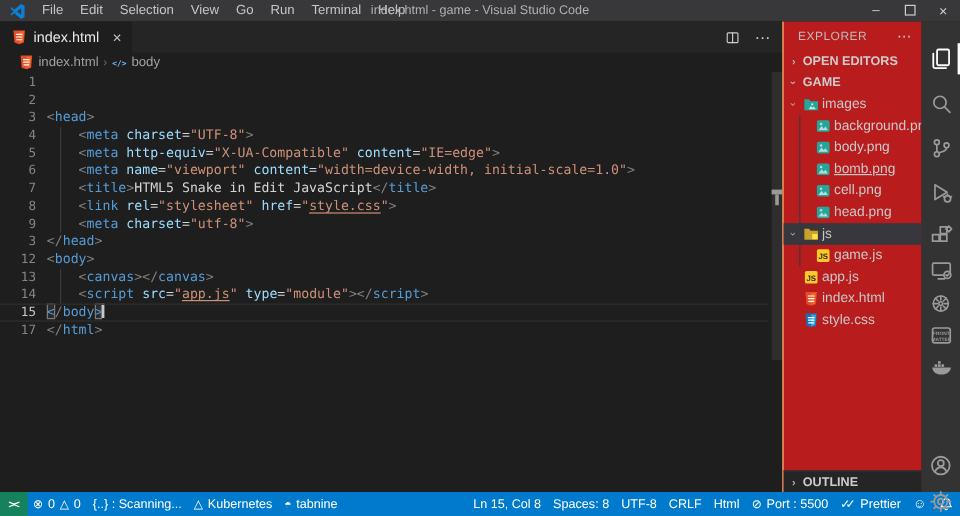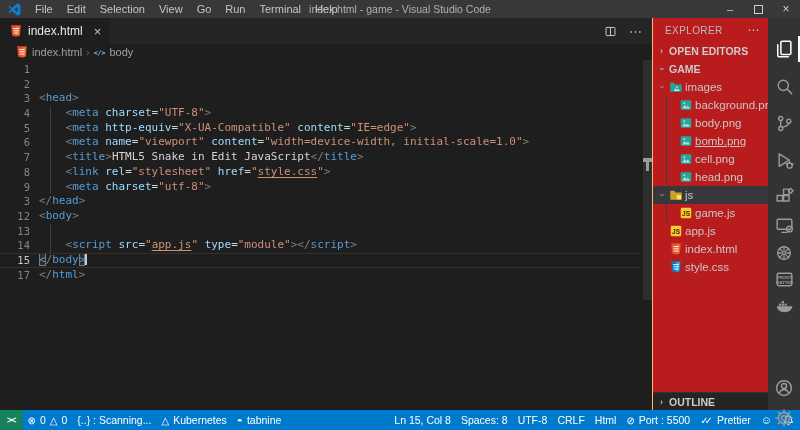--- a/index.html
+++ b/index.html
@@ -159,21 +159,21 @@
           <div class="line"><span class="ln">2</span><span class="lc"></span></div>
           <div class="line"><span class="ln">3</span><span class="lc"><span class="tk-p">&lt;</span><span class="tk-tag">head</span><span class="tk-p">&gt;</span></span></div>
           <div class="line guide"><span class="ln">4</span><span class="lc"><span class="tk-sp">    </span><span class="tk-p">&lt;</span><span class="tk-tag">meta</span><span class="tk-sp"> </span><span class="tk-attr">charset</span><span class="tk-o">=</span><span class="tk-str">"UTF-8"</span><span class="tk-p">&gt;</span></span></div>
           <div class="line guide"><span class="ln">5</span><span class="lc"><span class="tk-sp">    </span><span class="tk-p">&lt;</span><span class="tk-tag">meta</span><span class="tk-sp"> </span><span class="tk-attr">http-equiv</span><span class="tk-o">=</span><span class="tk-str">"X-UA-Compatible"</span><span class="tk-sp"> </span><span class="tk-attr">content</span><span class="tk-o">=</span><span class="tk-str">"IE=edge"</span><span class="tk-p">&gt;</span></span></div>
           <div class="line guide"><span class="ln">6</span><span class="lc"><span class="tk-sp">    </span><span class="tk-p">&lt;</span><span class="tk-tag">meta</span><span class="tk-sp"> </span><span class="tk-attr">name</span><span class="tk-o">=</span><span class="tk-str">"viewport"</span><span class="tk-sp"> </span><span class="tk-attr">content</span><span class="tk-o">=</span><span class="tk-str">"width=device-width, initial-scale=1.0"</span><span class="tk-p">&gt;</span></span></div>
           <div class="line guide"><span class="ln">7</span><span class="lc"><span class="tk-sp">    </span><span class="tk-p">&lt;</span><span class="tk-tag">title</span><span class="tk-p">&gt;</span><span class="tk-txt">HTML5 Snake in Edit JavaScript</span><span class="tk-p">&lt;/</span><span class="tk-tag">title</span><span class="tk-p">&gt;</span></span></div>
           <div class="line guide"><span class="ln">8</span><span class="lc"><span class="tk-sp">    </span><span class="tk-p">&lt;</span><span class="tk-tag">link</span><span class="tk-sp"> </span><span class="tk-attr">rel</span><span class="tk-o">=</span><span class="tk-str">"stylesheet"</span><span class="tk-sp"> </span><span class="tk-attr">href</span><span class="tk-o">=</span><span class="tk-str">"</span><span class="tk-link">style.css</span><span class="tk-str">"</span><span class="tk-p">&gt;</span></span></div>
           <div class="line guide"><span class="ln">9</span><span class="lc"><span class="tk-sp">    </span><span class="tk-p">&lt;</span><span class="tk-tag">meta</span><span class="tk-sp"> </span><span class="tk-attr">charset</span><span class="tk-o">=</span><span class="tk-str">"utf-8"</span><span class="tk-p">&gt;</span></span></div>
           <div class="line"><span class="ln">3</span><span class="lc"><span class="tk-p">&lt;/</span><span class="tk-tag">head</span><span class="tk-p">&gt;</span></span></div>
           <div class="line"><span class="ln">12</span><span class="lc"><span class="tk-p">&lt;</span><span class="tk-tag">body</span><span class="tk-p">&gt;</span></span></div>
-          <div class="line guide"><span class="ln">13</span></div>
+          <div class="line guide"><span class="ln">13</span><span class="lc"><span class="tk-sp">    </span><span class="tk-p">&lt;</span><span class="tk-tag">canvas</span><span class="tk-p">&gt;</span><span class="tk-p">&lt;/</span><span class="tk-tag">canvas</span><span class="tk-p">&gt;</span></span></div>
           <div class="line guide"><span class="ln">14</span><span class="lc"><span class="tk-sp">    </span><span class="tk-p">&lt;</span><span class="tk-tag">script</span><span class="tk-sp"> </span><span class="tk-attr">src</span><span class="tk-o">=</span><span class="tk-str">"</span><span class="tk-link">app.js</span><span class="tk-str">"</span><span class="tk-sp"> </span><span class="tk-attr">type</span><span class="tk-o">=</span><span class="tk-str">"module"</span><span class="tk-p">&gt;</span><span class="tk-p">&lt;/</span><span class="tk-tag">script</span><span class="tk-p">&gt;</span></span></div>
           <div class="line cur-line"><span class="ln">15</span><span class="lc"><span class="tk-br">&lt;</span><span class="tk-p">/</span><span class="tk-tag">body</span><span class="tk-br">&gt;</span><span class="cursor"></span></span></div>
           <div class="line"><span class="ln">17</span><span class="lc"><span class="tk-p">&lt;/</span><span class="tk-tag">html</span><span class="tk-p">&gt;</span></span></div>
           <div class="scrollbar">
             <div class="scroll-marker">
               <div class="bar"></div>
               <div class="stem"></div>
             </div>
           </div>
         </div>

